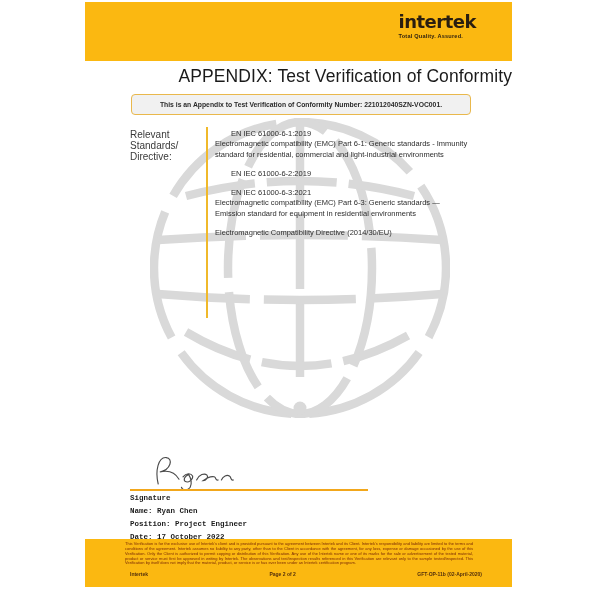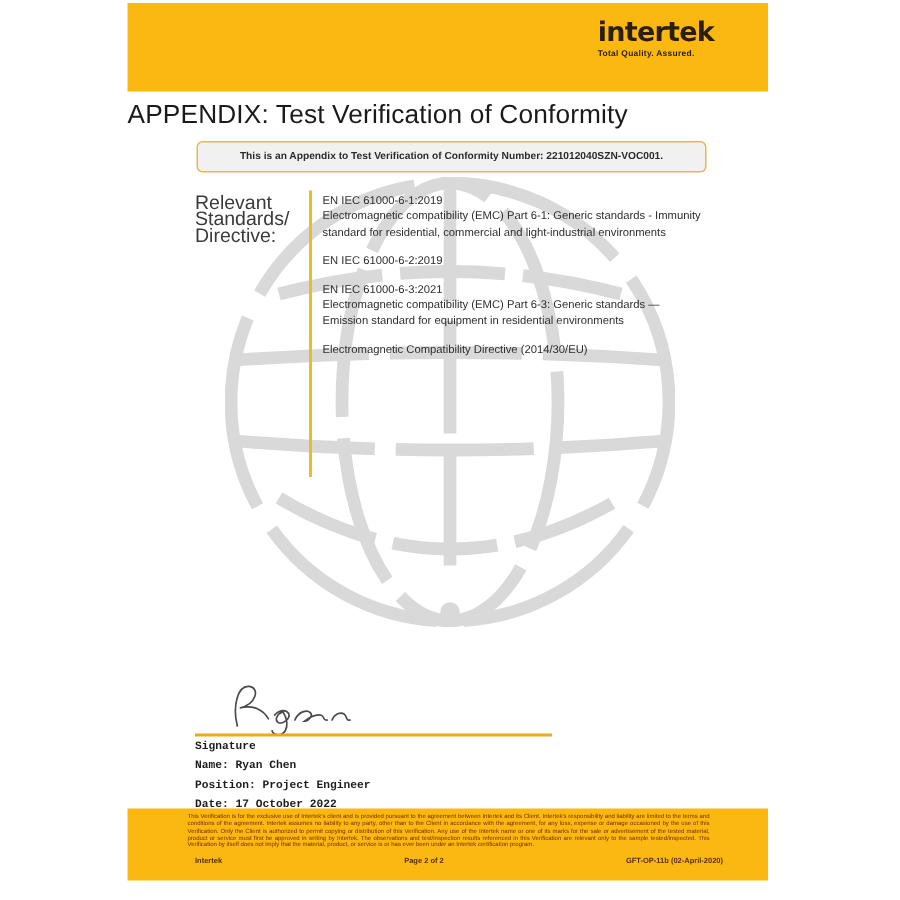--- a/index.html
+++ b/index.html
@@ -6,31 +6,31 @@
   html,body { width:600px; height:600px; background:#ffffff; font-family:"Liberation Sans", sans-serif; }
   .canvas { position:relative; width:600px; height:600px; background:#ffffff; overflow:hidden; }
   .page { position:absolute; left:85px; top:0; width:427px; height:450px; background:#ffffff; }
 
   
   .header-band { position:absolute; left:0; top:2px; width:427px; height:59px; background:#FBB811; }
   .logo { position:absolute; right:36px; top:10px; text-align:left; color:#2A1E10; }
   .logo-word { font-family:"DejaVu Sans", sans-serif; font-weight:bold; font-size:18px; letter-spacing:-0.5px; line-height:20px; }
   .logo-tag { font-size:5.6px; font-weight:bold; letter-spacing:0.2px; margin-top:1px; }
 
-  .doc-title { position:absolute; left:0; top:66px; width:427px; text-align:left; font-size:17.5px; color:#1a1a1a; letter-spacing:0.1px; }
+  .doc-title { position:absolute; left:0; top:66px; width:427px; text-align:right; font-size:17.5px; color:#1a1a1a; letter-spacing:0.1px; }
 
   .notice-box { position:absolute; left:46px; top:94px; width:340px; height:21px; background:#f1f1f1; border:1px solid #E9B84C; border-radius:4px; display:flex; align-items:center; justify-content:center; }
   .notice-box span { font-size:6.8px; font-weight:bold; color:#2b2b2b; }
 
   
-  .std-label { position:absolute; left:45px; top:129px; width:75px; font-size:13px; line-height:11px; color:#3a3a3a; }
+  .std-label { position:absolute; left:45px; top:129px; width:75px; font-size:10px; line-height:11px; color:#3a3a3a; }
   .std-rule { position:absolute; left:121px; top:127px; width:2px; height:191px; background:#F0B92B; }
   .std-col { position:absolute; left:130px; top:129px; width:256px; }
   .std-item { margin-bottom:9px; font-size:7.5px; line-height:10.3px; color:#2d2d2d; }
-  .std-item .code { display:block; }
+  .std-item .code { display:block;margin-left:16px; }
 
   
   .globe { position:absolute; left:65px; top:118px; width:300px; height:300px; z-index:0; }
   .content-layer { position:relative; z-index:1; width:100%; height:100%; }
 
   
   .sig-scribble { position:absolute; left:60px; top:452px; width:100px; height:40px; }
   .sig-line { position:absolute; left:45px; top:489px; width:238px; height:2px; background:#F2A71B; }
   .sig-block { position:absolute; left:45px; top:492px; font-size:7.5px; font-weight:bold; line-height:13px; color:#1d1d1d;font-family:Liberation Mono, monospace; }
 

